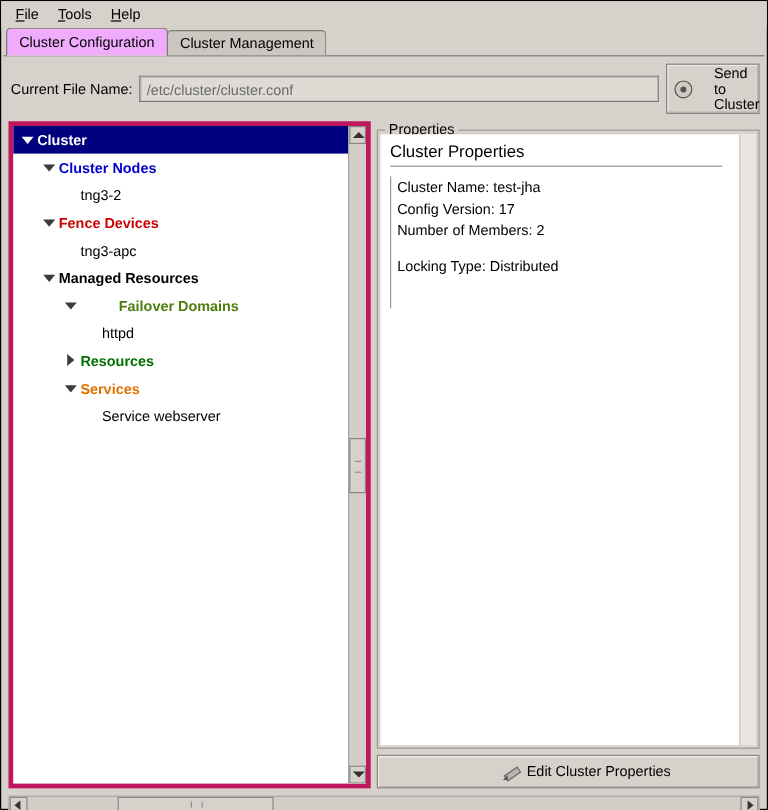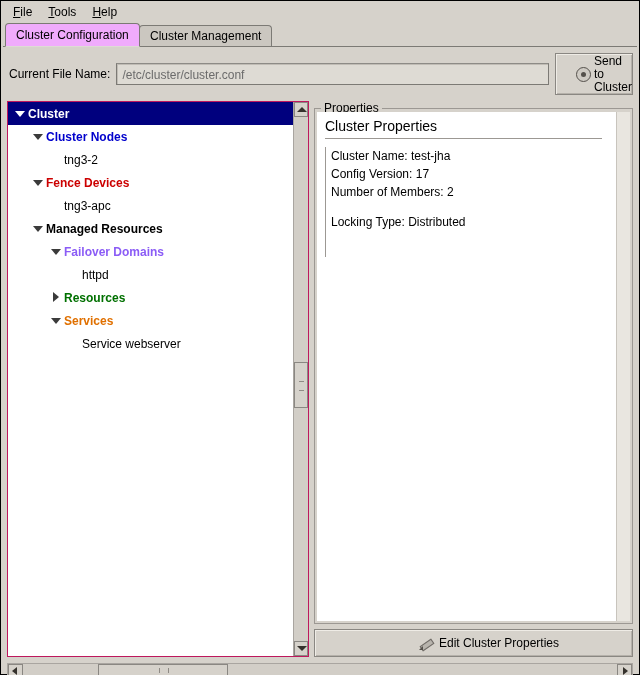--- a/index.html
+++ b/index.html
@@ -110,22 +110,22 @@
   }
   .send-btn {
     width: 78px;
     height: 42px;
     background: #d6d2cb;
     border: 1px solid #8a8782;
     box-shadow: inset 1px 1px 0 #efece6, inset -1px -1px 0 #b5b1aa;
     display: flex;
     align-items: center;
     justify-content: flex-start;
-    gap: 3px;
-    padding: 0 20px;
+    gap: 18px;
+    padding: 0 6px;
     box-sizing: border-box;
     font-size: 12px;
     line-height: 13px;
   }
   .send-icon {
     flex: 0 0 auto;
     width: 15px;
     height: 15px;
     position: relative;
   }
@@ -154,21 +154,21 @@
     margin: 0 6px;
     height: 556px;
     gap: 5px;
   }
 
   
   .tree-pane {
     position: relative;
     width: 302px;
     background: #ffffff;
-    border: 1px solid #be185d;
+    border: 4px solid #be185d;
     box-sizing: border-box;
     overflow: hidden;
   }
   .tree-scrollarea {
     position: absolute;
     left: 0; top: 0; right: 15px; bottom: 0;
     overflow: hidden;
   }
   .tree-row {
     display: flex;
@@ -461,21 +461,21 @@
             <span class="tree-label" style="color: rgb(0, 0, 0);">tng3-apc</span>
           </div>
           <div class="tree-row">
             <span style="display: inline-block; width: 18px; flex: 0 0 18px;"></span>
             <span class="expander open"></span>
             <span class="tree-label b" style="color: rgb(0, 0, 0);">Managed Resources</span>
           </div>
           <div class="tree-row">
             <span style="display: inline-block; width: 36px; flex: 0 0 36px;"></span>
             <span class="expander open"></span>
-            <span class="tree-label b" style="color: #8b5cf6;">Failover Domains</span>
+            <span class="tree-label b" style="color: #4d7c0f; margin-left: 32px;">Failover Domains</span>
           </div>
           <div class="tree-row">
             <span style="display: inline-block; width: 54px; flex: 0 0 54px;"></span>
             <span class="expander none"></span>
             <span class="tree-label" style="color: rgb(0, 0, 0);">httpd</span>
           </div>
           <div class="tree-row">
             <span style="display: inline-block; width: 36px; flex: 0 0 36px;"></span>
             <span class="expander closed"></span>
             <span class="tree-label b" style="color: rgb(0, 112, 0);">Resources</span>

